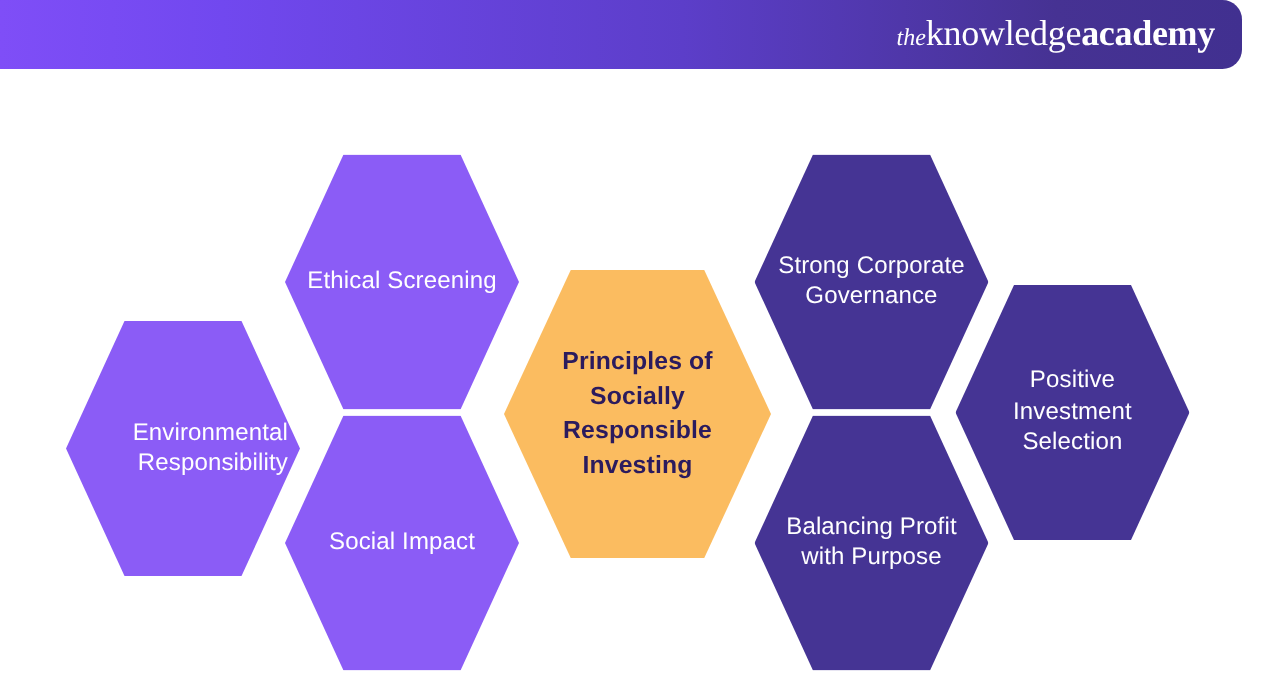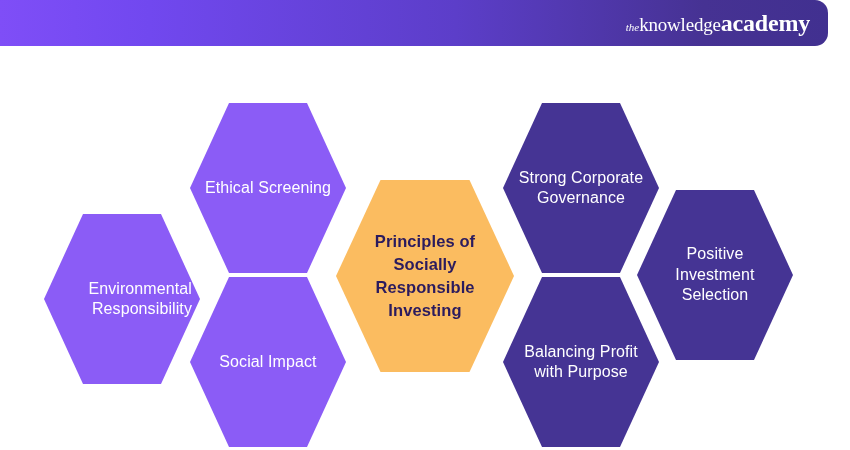--- a/index.html
+++ b/index.html
@@ -32,25 +32,25 @@
     right:18px;
     top:50%;
     transform:translateY(-50%);
     color:#ffffff;
     font-family:"Liberation Serif", "DejaVu Serif", serif;
     white-space:nowrap;
     line-height:1;
   }
   .brand-the {
     font-style:italic;
-    font-size:11px;
+    font-size:16px;
     letter-spacing:0px;
   }
   .brand-knowledge {
-    font-size:19px;
+    font-size:24px;
     font-weight:400;
     letter-spacing:-0.2px;
   }
   .brand-academy {
     font-size:24px;
     font-weight:700;
     letter-spacing:-0.2px;
   }
 
   

